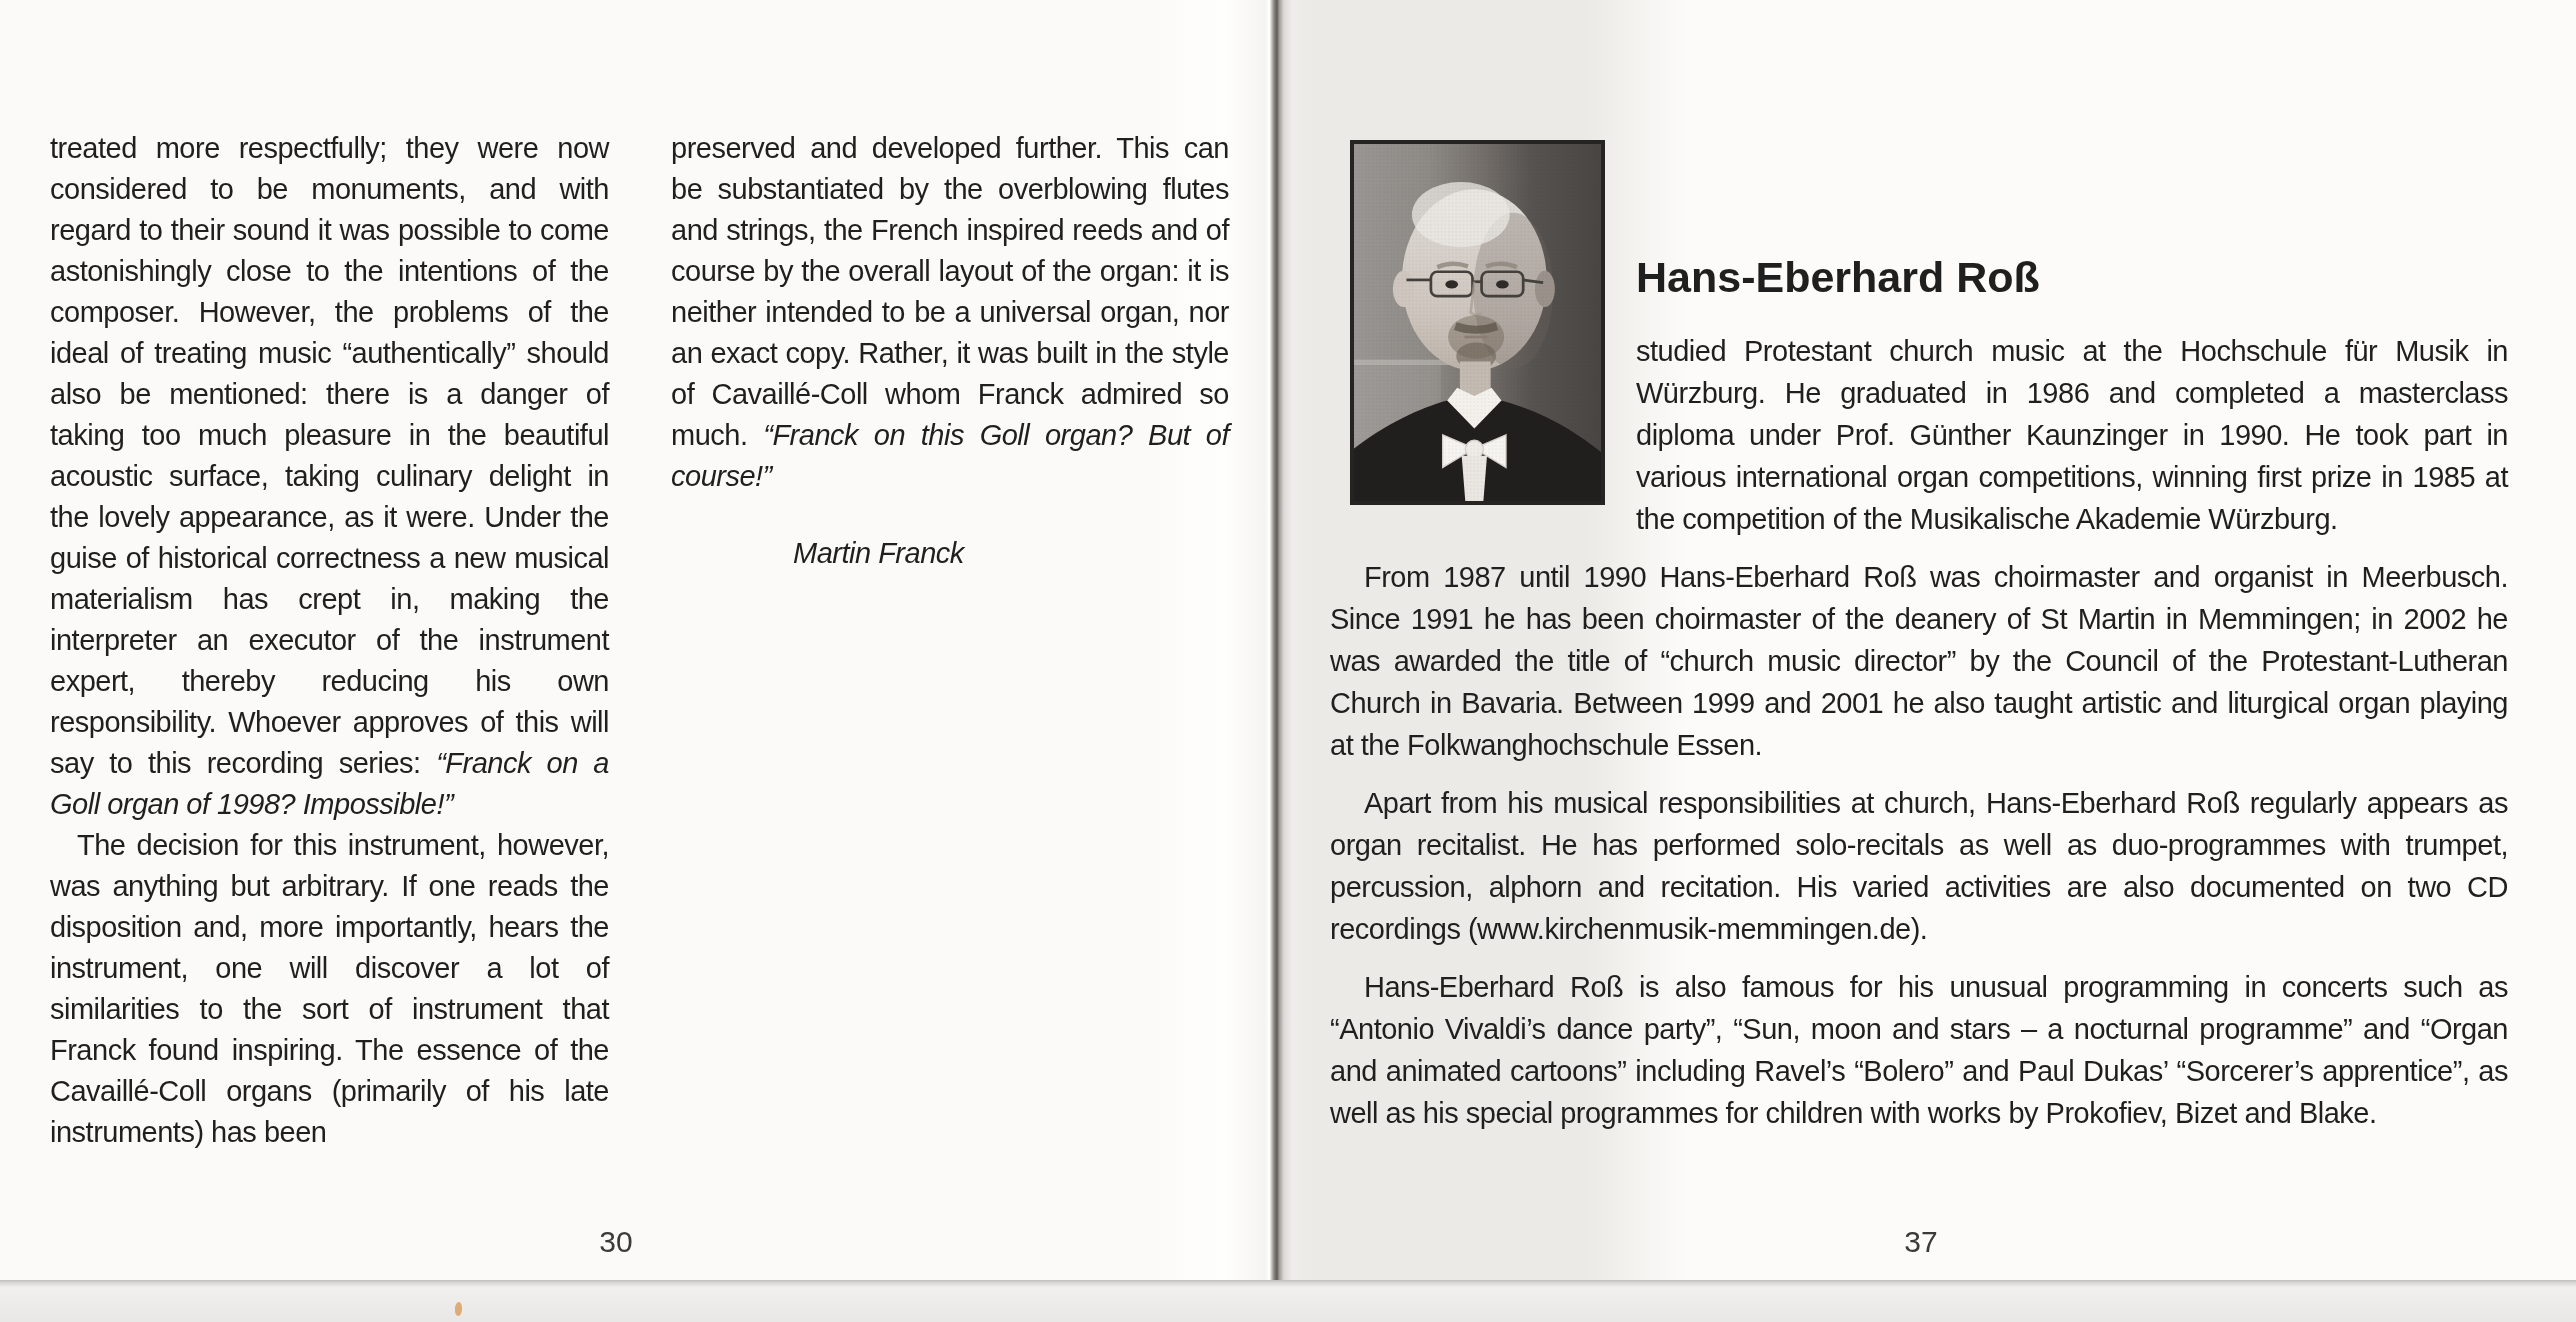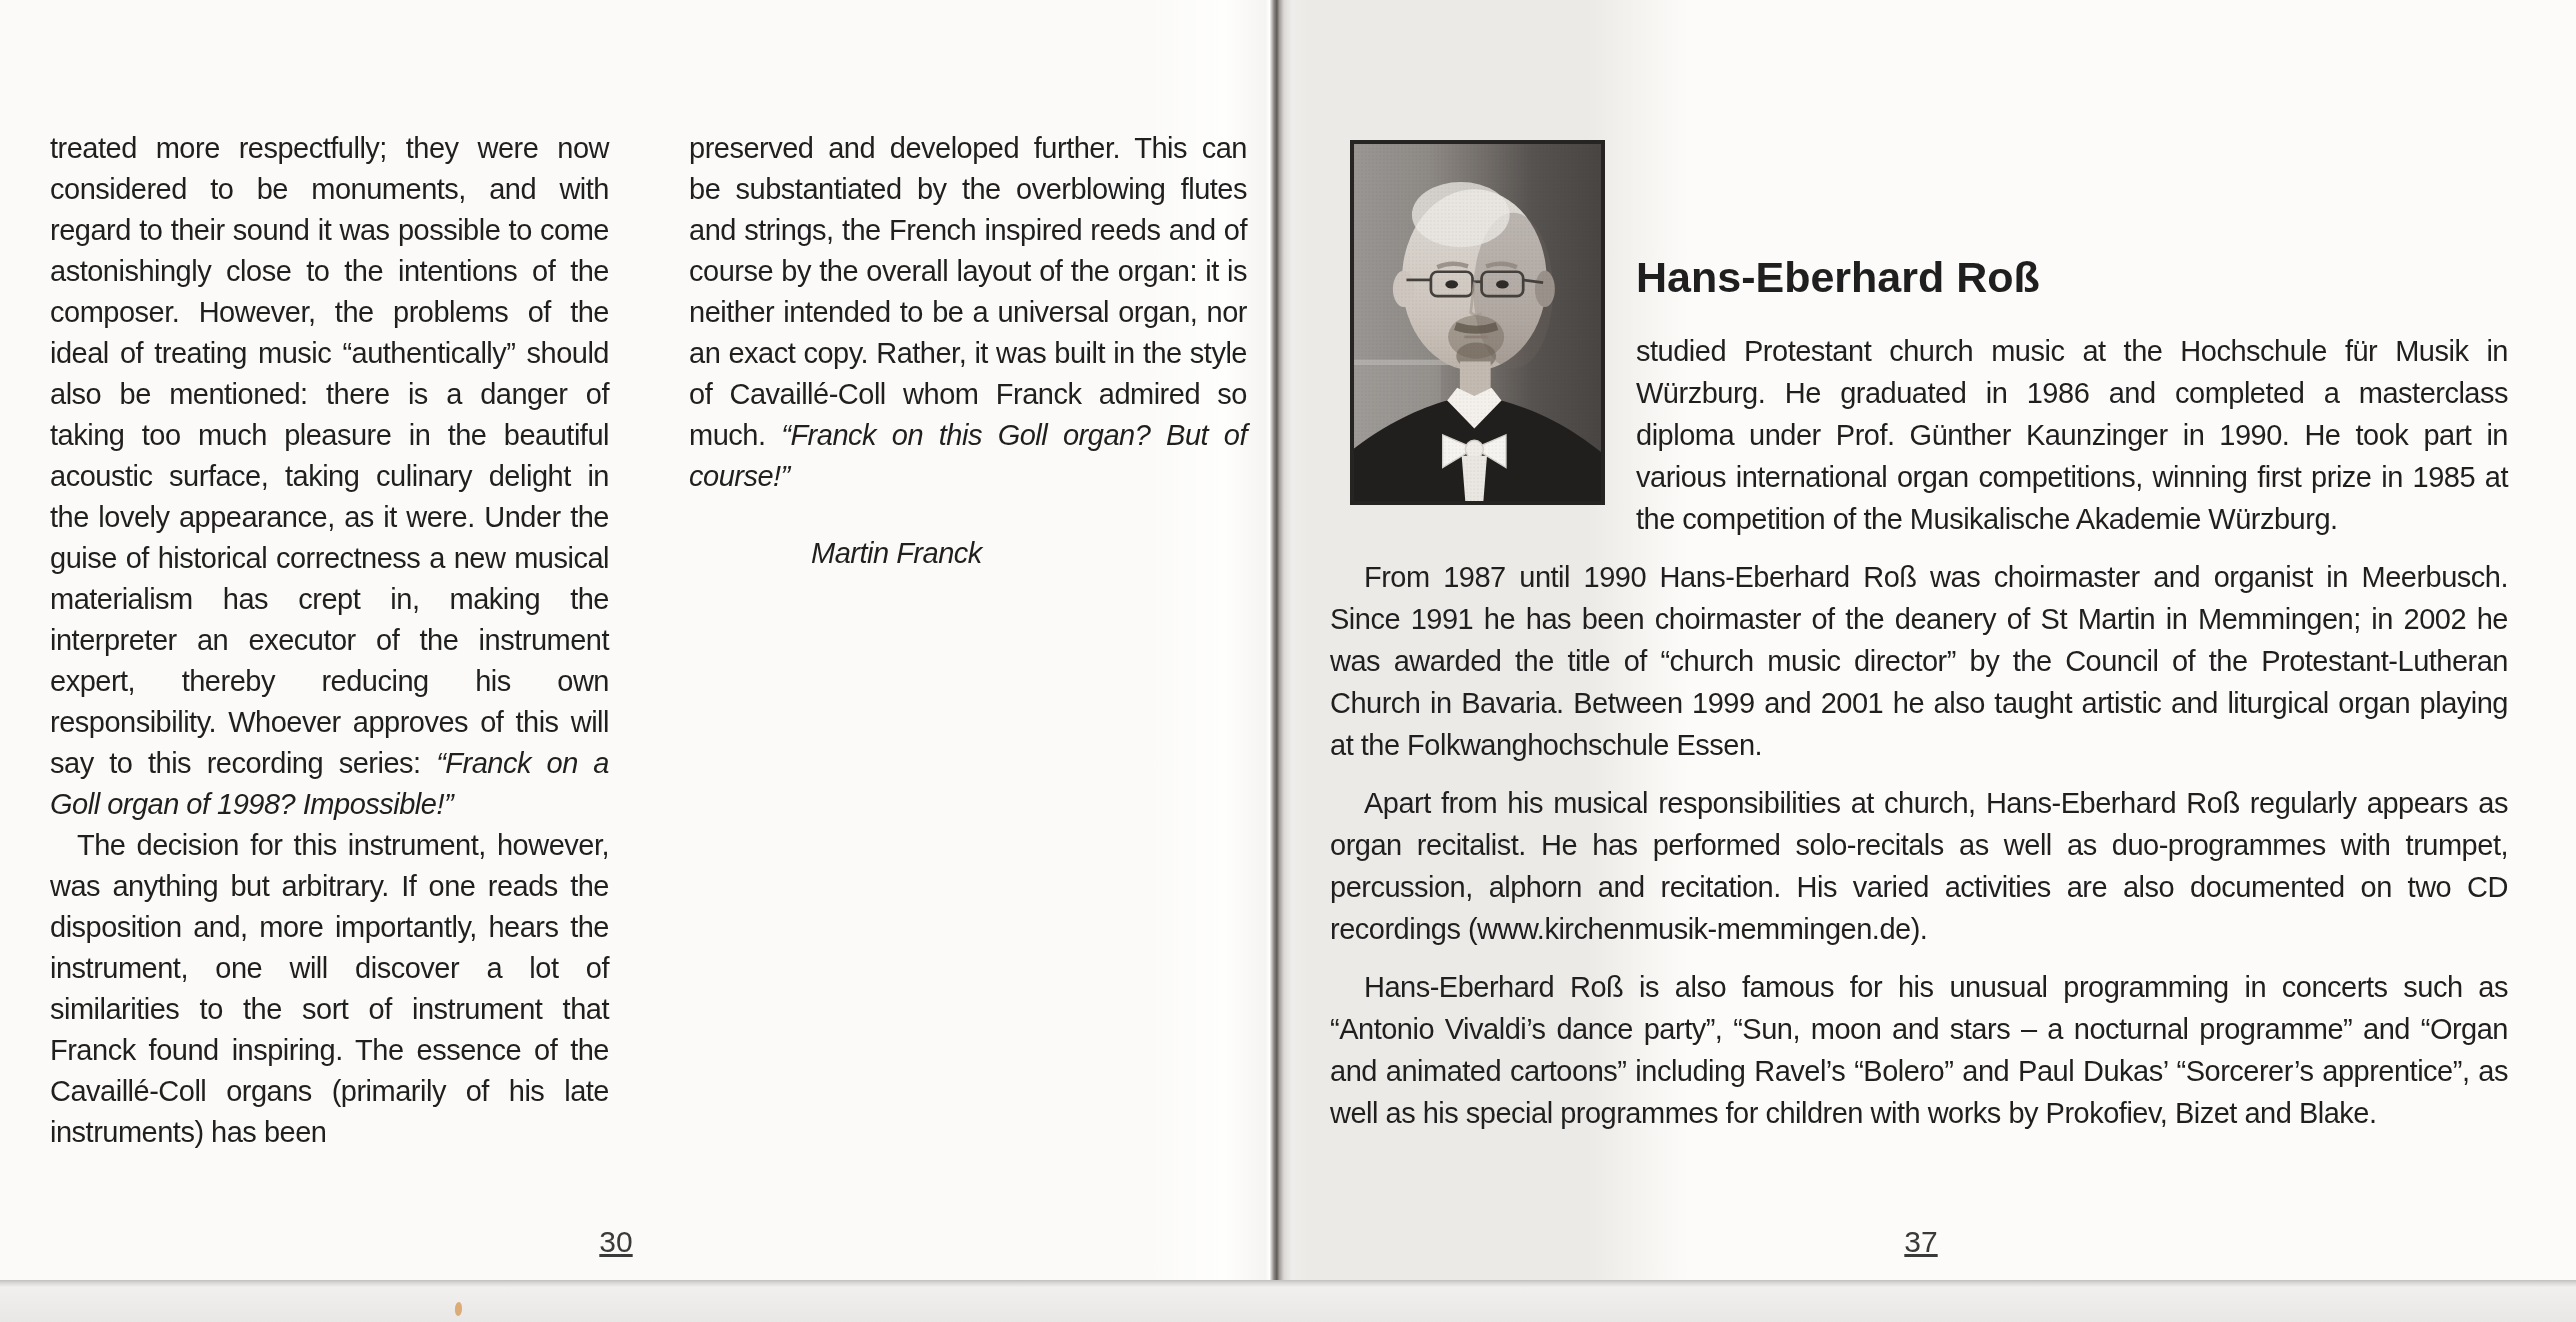--- a/index.html
+++ b/index.html
@@ -68,21 +68,21 @@
   .col {
     position: absolute;
     top: 128px;
     text-align: justify;
     font-size: 29px;
     line-height: 41px;
     letter-spacing: -0.5px;
   }
   .col p { margin: 0; }
   .col-1 { left: 50px;  width: 559px; }
-  .col-2 { left: 689px; width: 558px; }
+  .col-2 { left: 671px; width: 558px; }
   .indent { text-indent: 27px; }
   .credits {
     margin-top: 36px;
     padding-left: 122px;
     font-style: italic;
     text-align: left;
   }
   
   .bio {
     position: absolute;
@@ -114,21 +114,20 @@
   .photo-frame svg { display: block; width: 100%; height: 100%; }
   
   .pagenum {
     position: absolute;
     top: 1225px;
     width: 82px;
     text-align: center;
     font-size: 30px;
     letter-spacing: 0;
     color: #3a3a3a;
-    text-decoration: underline;
   }
   .pagenum-left  { left: 575px; }
   .pagenum-right { left: 1880px; }
 </style>
 </head>
 <body>
 
 <div class="sheet">
 
   <div class="page-left">

